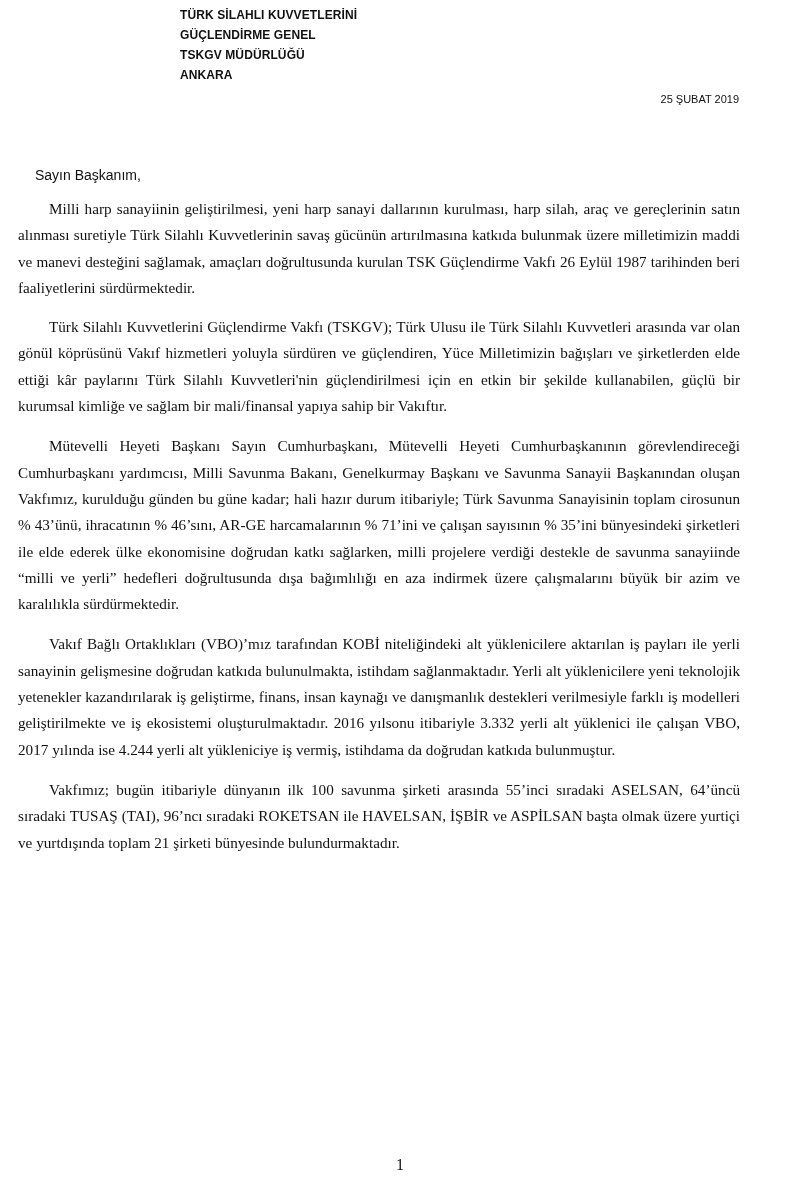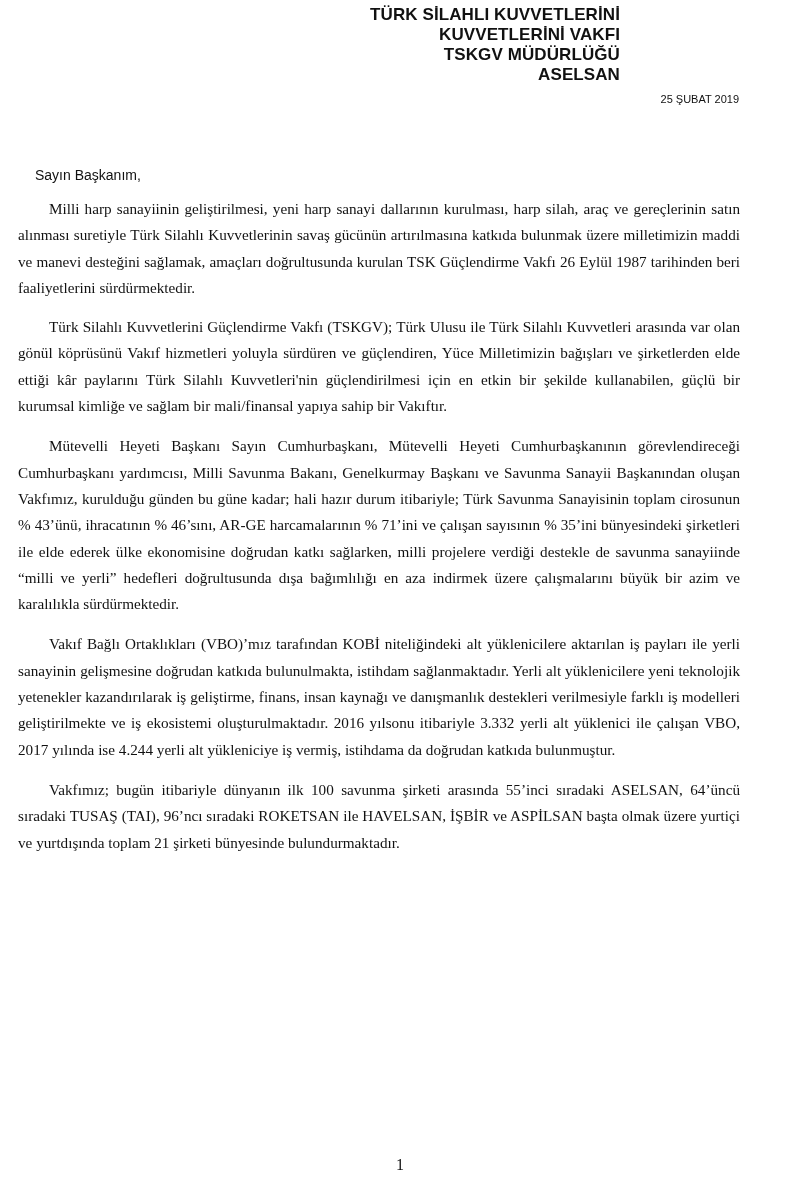--- a/index.html
+++ b/index.html
@@ -13,23 +13,23 @@
       position: relative;
       overflow: hidden;
       color: #111111;
       font-family: "Liberation Sans", sans-serif;
     }
     .letterhead {
       position: absolute;
       top: 5px;
       left: 180px;
       width: 440px;
-      text-align: right;
+      text-align: left;
       font-weight: bold;
-      font-size: 17px;
+      font-size: 12px;
       line-height: 20px;
       letter-spacing: 0.1px;
     }
     .letterhead div { margin: 0; }
     .date {
       position: absolute;
       top: 89px;
       right: 61px;
       font-size: 11px;
       line-height: 20px;
@@ -65,23 +65,23 @@
       font-family: "Liberation Serif", serif;
       font-size: 16px;
       line-height: 20px;
     }
   </style>
 </head>
 <body>
 
 <div class="letterhead">
   <div>TÜRK SİLAHLI KUVVETLERİNİ</div>
-  <div>KUVVETLERİNİ VAKFI</div>
+  <div>GÜÇLENDİRME GENEL</div>
   <div>TSKGV MÜDÜRLÜĞÜ</div>
-  <div>ASELSAN</div>
+  <div>ANKARA</div>
 </div>
 
 <div class="date">25 ŞUBAT 2019</div>
 
 <div class="salutation">Sayın Başkanım,</div>
 
 <div class="body-text">
   <p class="para p1">Milli harp sanayiinin geliştirilmesi, yeni harp sanayi dallarının kurulması, harp silah, araç ve gereçlerinin satın alınması suretiyle Türk Silahlı Kuvvetlerinin savaş gücünün artırılmasına katkıda bulunmak üzere milletimizin maddi ve manevi desteğini sağlamak, amaçları doğrultusunda kurulan TSK Güçlendirme Vakfı 26 Eylül 1987 tarihinden beri faaliyetlerini sürdürmektedir.</p>
   <p class="para">Türk Silahlı Kuvvetlerini Güçlendirme Vakfı (TSKGV); Türk Ulusu ile Türk Silahlı Kuvvetleri arasında var olan gönül köprüsünü Vakıf hizmetleri yoluyla sürdüren ve güçlendiren, Yüce Milletimizin bağışları ve şirketlerden elde ettiği kâr paylarını Türk Silahlı Kuvvetleri'nin güçlendirilmesi için en etkin bir şekilde kullanabilen, güçlü bir kurumsal kimliğe ve sağlam bir mali/finansal yapıya sahip bir Vakıftır.</p>
   <p class="para">Mütevelli Heyeti Başkanı Sayın Cumhurbaşkanı, Mütevelli Heyeti Cumhurbaşkanının görevlendireceği Cumhurbaşkanı yardımcısı, Milli Savunma Bakanı, Genelkurmay Başkanı ve Savunma Sanayii Başkanından oluşan Vakfımız, kurulduğu günden bu güne kadar; hali hazır durum itibariyle; Türk Savunma Sanayisinin toplam cirosunun % 43’ünü, ihracatının % 46’sını, AR-GE harcamalarının % 71’ini ve çalışan sayısının % 35’ini bünyesindeki şirketleri ile elde ederek ülke ekonomisine doğrudan katkı sağlarken, milli projelere verdiği destekle de savunma sanayiinde “milli ve yerli” hedefleri doğrultusunda dışa bağımlılığı en aza indirmek üzere çalışmalarını büyük bir azim ve karalılıkla sürdürmektedir.</p>

